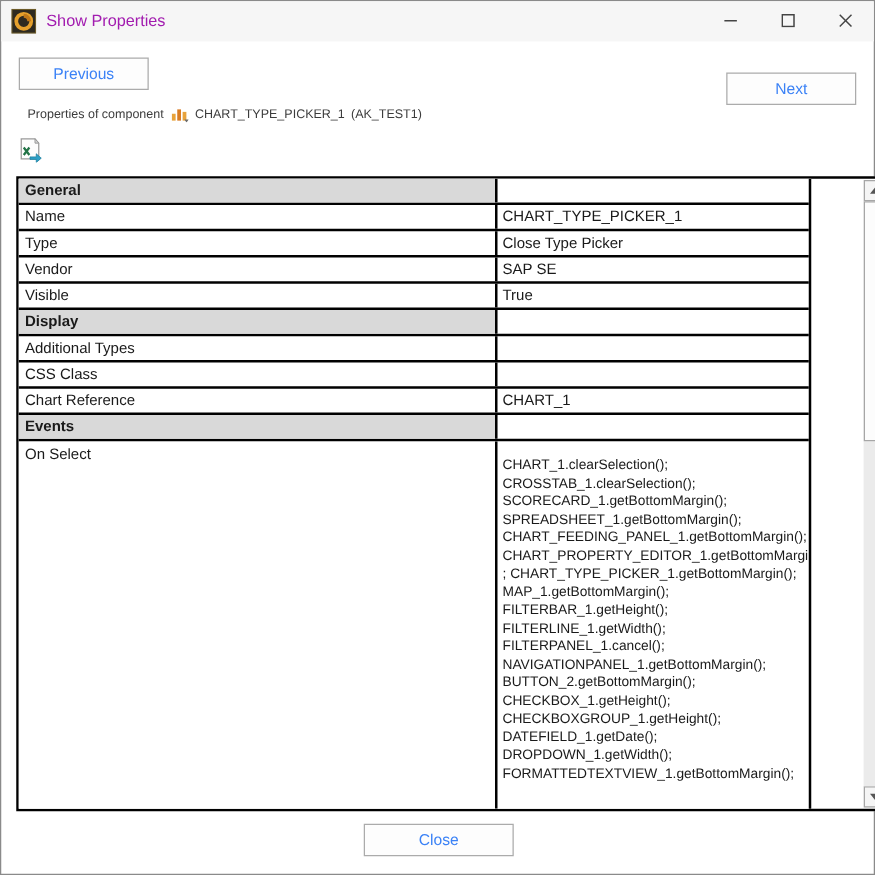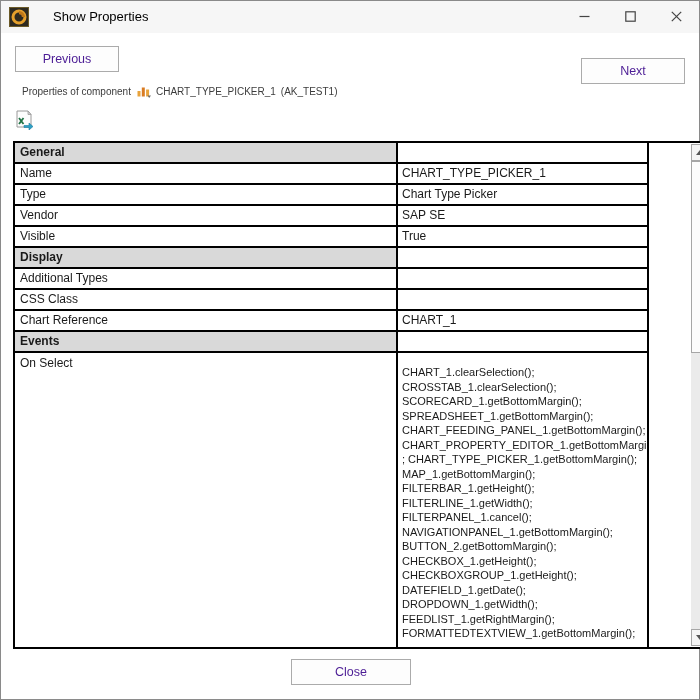--- a/index.html
+++ b/index.html
@@ -12,30 +12,30 @@
     position:absolute; inset:0; background:#ffffff;
     border:1px solid #8a8a8a;
   }
   
   .titlebar {
     position:absolute; top:0; left:0; right:0; height:32px;
     background:#f6f6f6; display:flex; align-items:center;
     border-bottom:1px solid #f6f6f6;
   }
   .app-icon { width:20px; height:20px; margin-left:8px; flex:none; }
-  .title-text { font-size:13px; color:#000000; margin-left:24px; flex:1; white-space:nowrap; }
+  .title-text { font-size:13px; color:#a21caf; margin-left:8px; flex:1; white-space:nowrap; }
   .win-btn {
     width:46px; height:32px; display:flex; align-items:center; justify-content:center;
     flex:none; cursor:default;
   }
   .win-btn svg { display:block; }
   
   .btn {
     position:absolute; height:26px; background:#fdfdfd; border:1px solid #ababab;
-    font-size:12.5px; color:#4c1d95; display:flex; align-items:center; justify-content:center;
+    font-size:12.5px; color:#3b82f6; display:flex; align-items:center; justify-content:center;
     font-family:"Liberation Sans","DejaVu Sans",sans-serif;
   }
   .btn-previous { left:14px; top:45px; width:104px; }
   .btn-next    { right:14px; top:45px; width:104px;margin-top:12px; }
   .btn-close   { left:290px; top:658px; width:120px; height:26px; }
   
   .comp-header {
     position:absolute; left:21px; top:84px; font-size:10px; color:#3c3c3c;
     display:flex; align-items:center; white-space:nowrap;
   }
@@ -145,21 +145,21 @@
     <div class="cell-value"></div>
   </div>
 
   <div class="prow">
     <div class="cell-label">Name</div>
     <div class="cell-value">CHART_TYPE_PICKER_1</div>
   </div>
 
   <div class="prow">
     <div class="cell-label">Type</div>
-    <div class="cell-value">Chart Type Picker</div>
+    <div class="cell-value">Close Type Picker</div>
   </div>
 
   <div class="prow">
     <div class="cell-label">Vendor</div>
     <div class="cell-value">SAP SE</div>
   </div>
 
   <div class="prow">
     <div class="cell-label">Visible</div>
     <div class="cell-value">True</div>
@@ -203,21 +203,20 @@
             <div class="code-line">MAP_1.getBottomMargin();</div>
             <div class="code-line">FILTERBAR_1.getHeight();</div>
             <div class="code-line">FILTERLINE_1.getWidth();</div>
             <div class="code-line">FILTERPANEL_1.cancel();</div>
             <div class="code-line">NAVIGATIONPANEL_1.getBottomMargin();</div>
             <div class="code-line">BUTTON_2.getBottomMargin();</div>
             <div class="code-line">CHECKBOX_1.getHeight();</div>
             <div class="code-line">CHECKBOXGROUP_1.getHeight();</div>
             <div class="code-line">DATEFIELD_1.getDate();</div>
             <div class="code-line">DROPDOWN_1.getWidth();</div>
-            <div class="code-line">FEEDLIST_1.getRightMargin();</div>
             <div class="code-line">FORMATTEDTEXTVIEW_1.getBottomMargin();</div>
           </div>
   </div>
 </div>
 
     <div class="vscroll">
       <div class="scroll-btn">
         <div class="tri-up"></div>
       </div>
       <div class="scroll-track">

